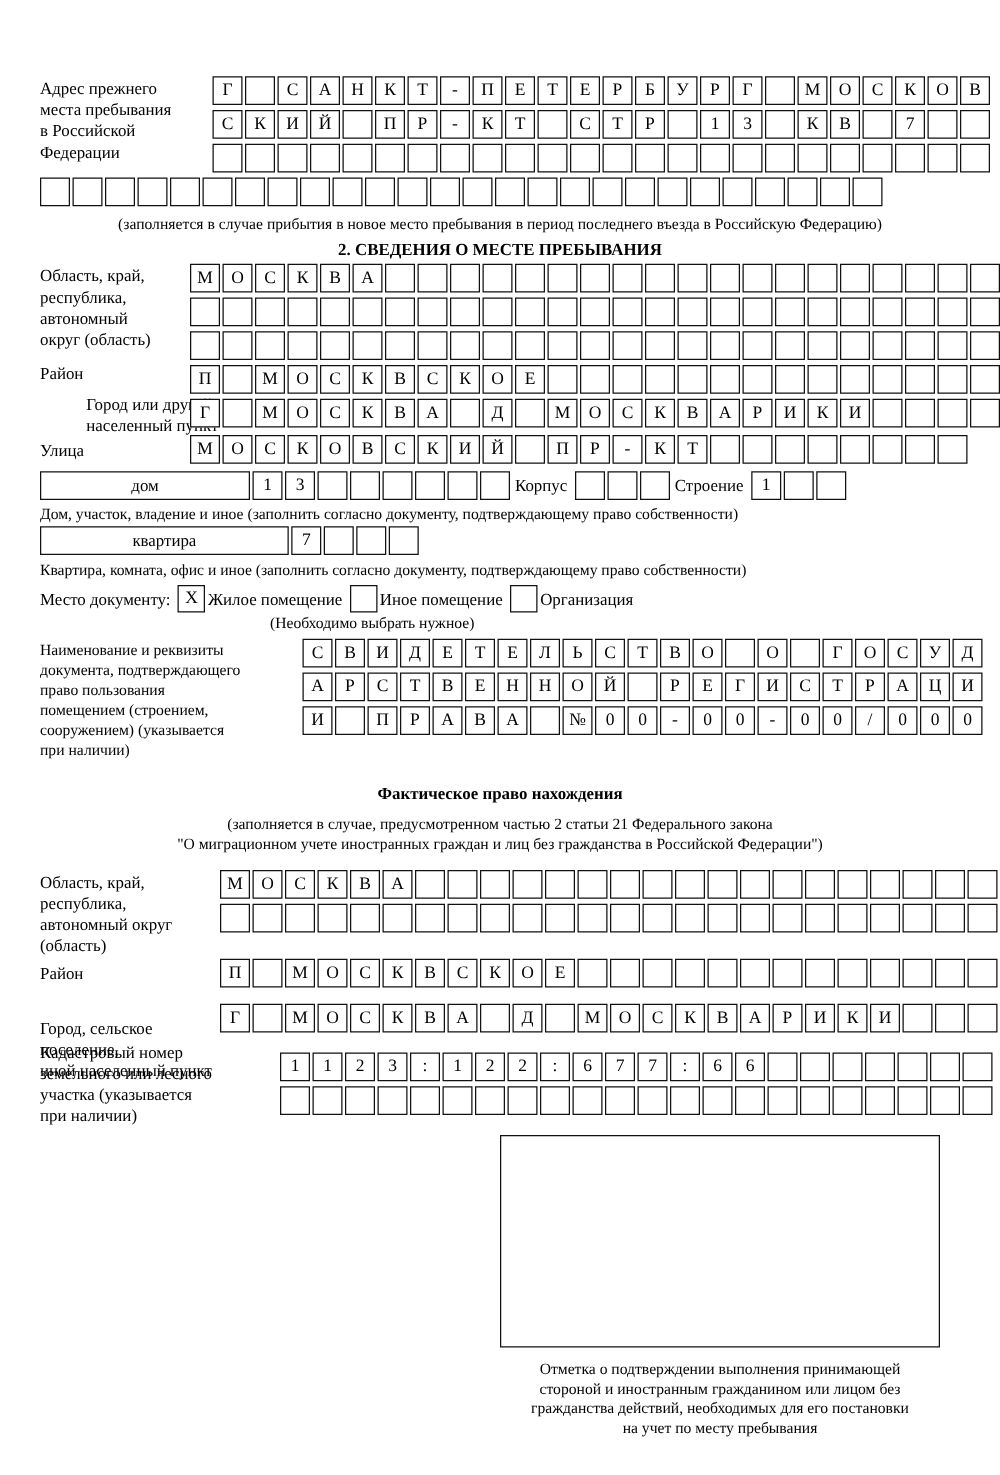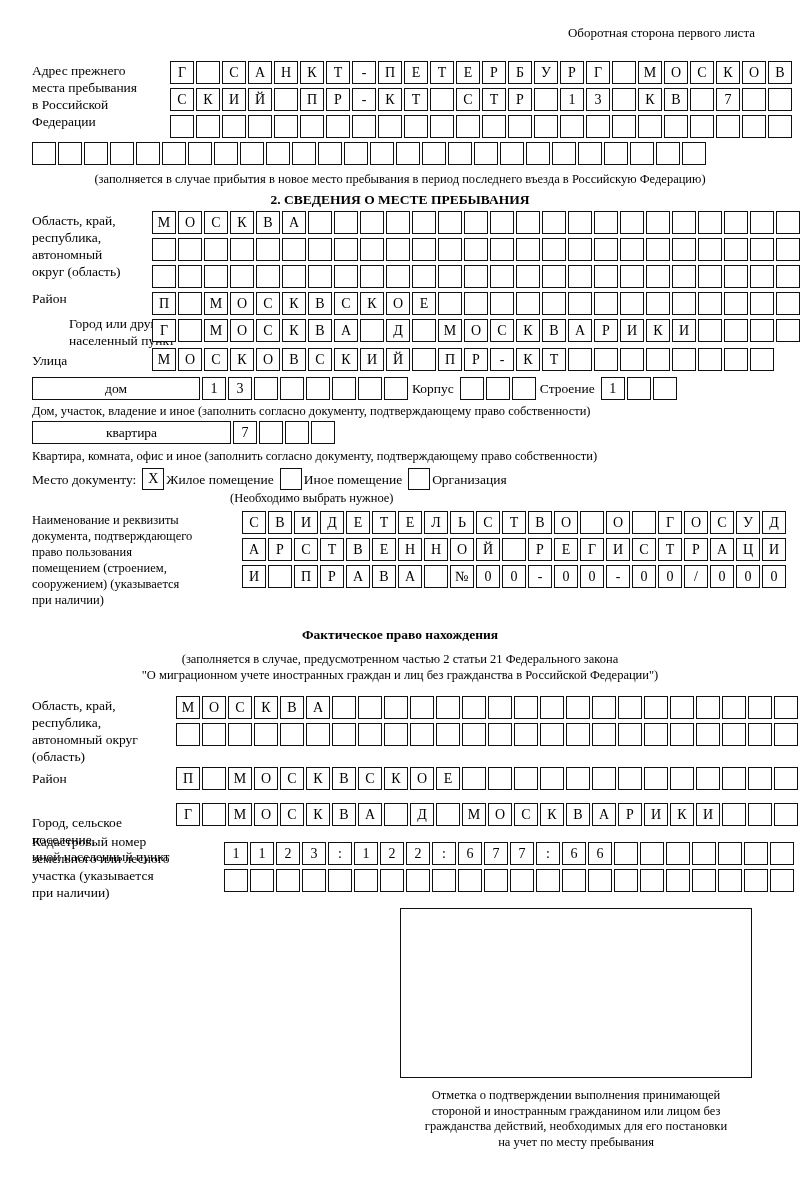--- a/index.html
+++ b/index.html
@@ -91,21 +91,20 @@
     font-size: 13.5px;
     font-weight: bold;
     text-align: center;
   }
 </style>
 </head>
 <body>
 
 <div id="page">
 
-  <div class="abs hdr-right" style="left:380px; top:25px; width:375px;">Оборотная сторона первого листа</div>
 
   <div class="abs lbl" style="left:32px; top:62px; width:140px;">
     <div>Адрес прежнего</div>
     <div>места пребывания</div>
     <div>в Российской</div>
     <div>Федерации</div>
   </div>
 
   <div class="abs boxrow" style="left:170px; top:61px;">
     <div class="cell">Г</div>
@@ -435,21 +434,21 @@
 
   <div class="abs flexline" style="left:32px; top:468px;">
     <div class="inline-lbl" style="margin-left:0;">Место документу:</div>
     <div class="checkbox">Х</div>
     <div class="inline-lbl">Жилое помещение</div>
     <div class="checkbox"></div>
     <div class="inline-lbl">Иное помещение</div>
     <div class="checkbox"></div>
     <div class="inline-lbl">Организация</div>
   </div>
-  <div class="abs lbl-sm" style="left:230px; top:490px;font-family:Liberation Serif, serif;">(Необходимо выбрать нужное)</div>
+  <div class="abs lbl-sm" style="left:216px; top:490px;font-family:Liberation Serif, serif;">(Необходимо выбрать нужное)</div>
 
   <div class="abs lbl-sm" style="left:32px; top:512px; width:205px;">
     <div>Наименование и реквизиты</div>
     <div>документа, подтверждающего</div>
     <div>право пользования</div>
     <div>помещением (строением,</div>
     <div>сооружением) (указывается</div>
     <div>при наличии)</div>
   </div>
 

